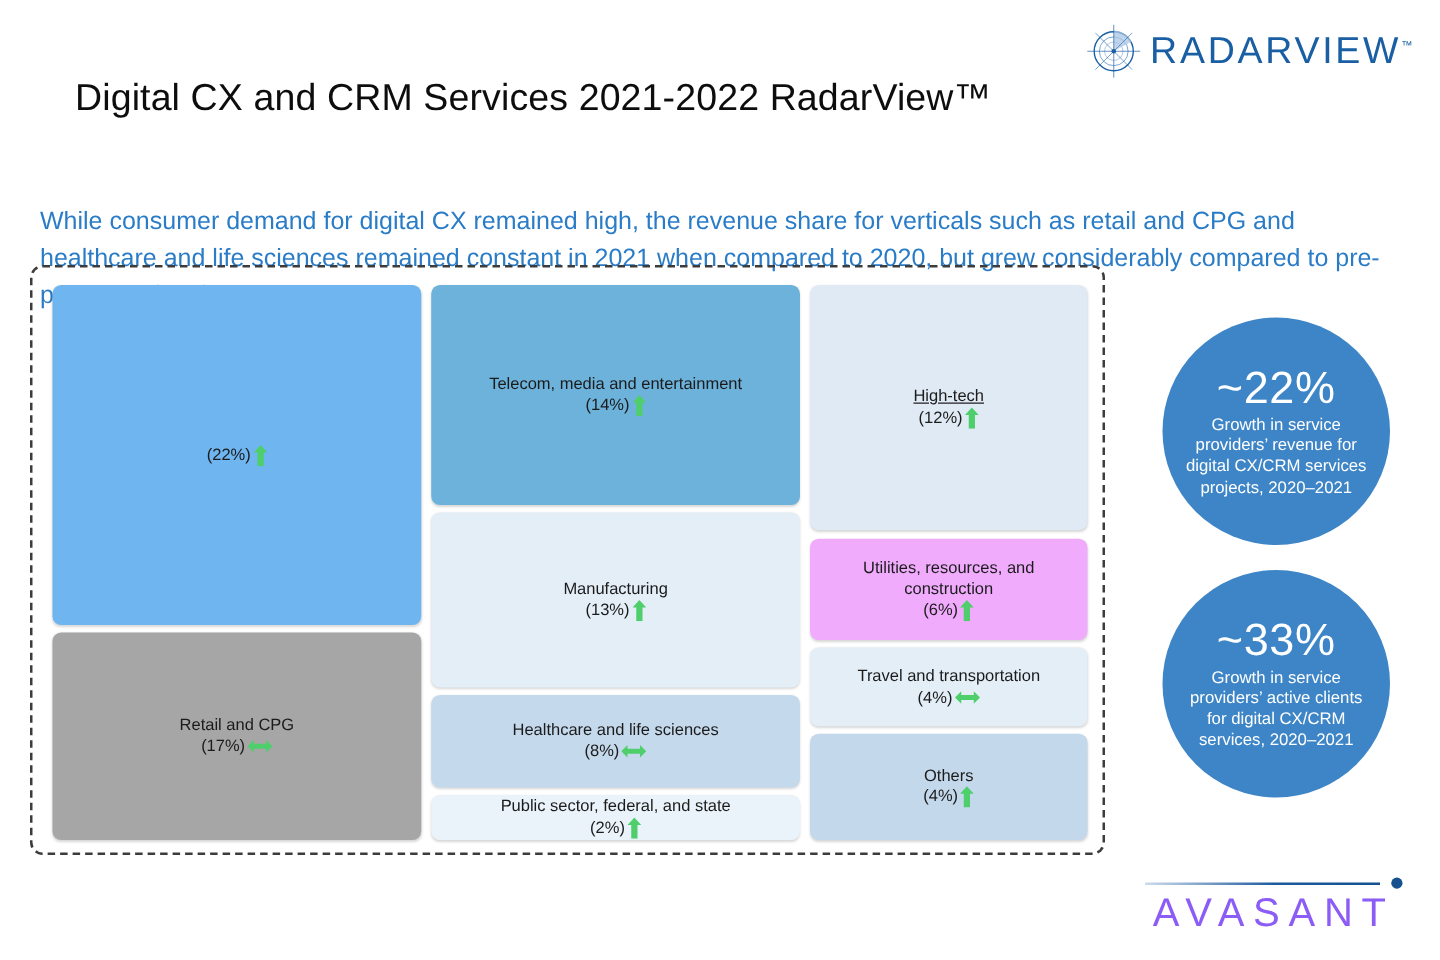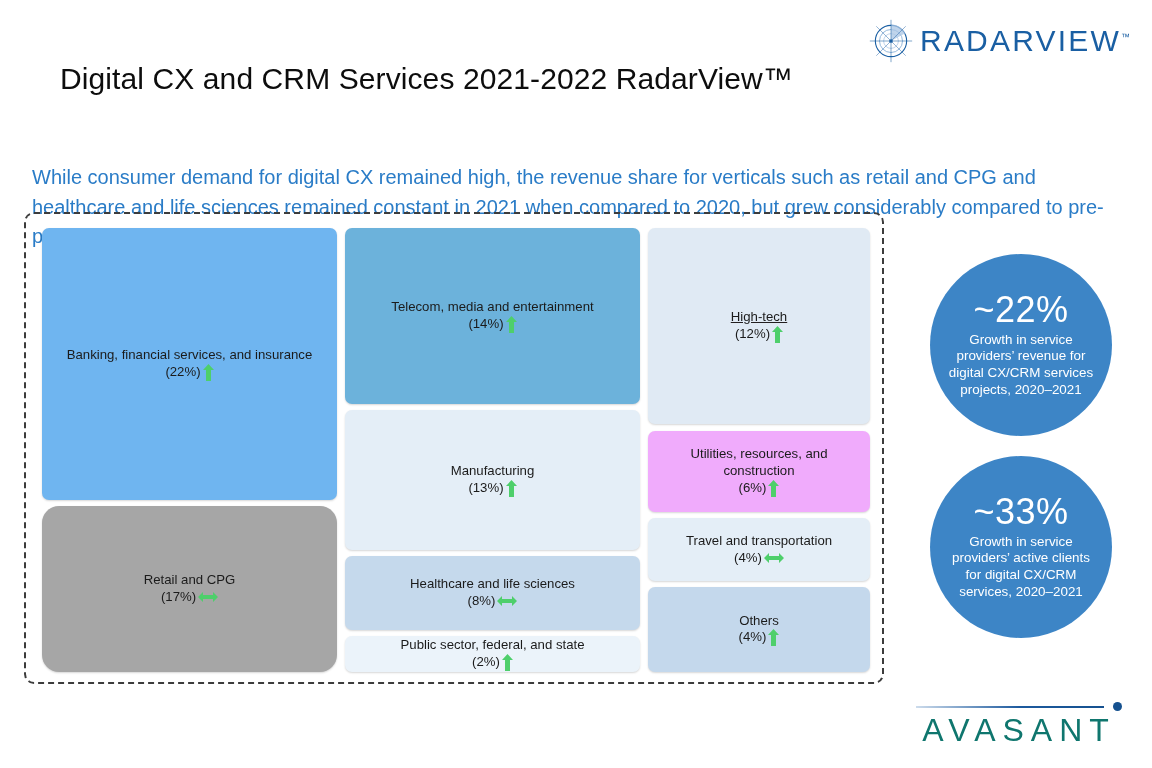--- a/index.html
+++ b/index.html
@@ -159,21 +159,21 @@
     background: #15518f;
   }
   .avasant-word {
     position: absolute;
     left: 0;
     top: 18px;
     width: 100%;
     text-align: center;
     font-size: 32px;
     letter-spacing: 7px;
-    color: #0f766e;
+    color: #8b5cf6;
     font-family: "Liberation Sans", sans-serif;
     line-height: 1;
   }
 </style>
 </head>
 <body>
 
 <div class="radarview-logo">
   <svg class="radarview-mark" viewBox="0 0 100 100">
     <circle cx="50" cy="50" r="34" fill="none" stroke="#1a5fa3" stroke-width="2.4"></circle>
@@ -191,31 +191,30 @@
 
 <div class="page-title">Digital CX and CRM Services 2021-2022 RadarView™</div>
 
 <div class="subtitle">While consumer demand for digital CX remained high, the revenue share for verticals such as retail and CPG and healthcare and life sciences remained constant in 2021 when compared to 2020, but grew considerably compared to pre-pandemic levels.</div>
 
 <div class="treemap-frame">
   <div class="treemap">
 
     <div class="tile" style="left:16px; top:14px; width:295px; height:272px; background:#6FB5F0;">
       <div class="tile-inner">
-        <span class="tile-label">Banking, financial services, and insurance</span>
         <span class="tile-pct">
           <span>(22%)</span>
           <svg class="arrow" width="11" height="17" viewBox="0 0 11 17">
             <path d="M5.5 0 L11 6 L8 6 L8 17 L3 17 L3 6 L0 6 Z" fill="#4ecf6b"></path>
           </svg>
         </span>
       </div>
     </div>
 
-    <div class="tile" style="left:16px; top:292px; width:295px; height:166px; background:#A6A6A6;border-radius:17px;">
+    <div class="tile" style="left:16px; top:292px; width:295px; height:166px; background:#A6A6A6;">
       <div class="tile-inner">
         <span class="tile-label">Retail and CPG</span>
         <span class="tile-pct">
           <span>(17%)</span>
           <svg class="arrow" width="20" height="12" viewBox="0 0 20 12">
             <path d="M0 6 L5 1 L5 4 L15 4 L15 1 L20 6 L15 11 L15 8 L5 8 L5 11 Z" fill="#4ecf6b"></path>
           </svg>
         </span>
       </div>
     </div>

